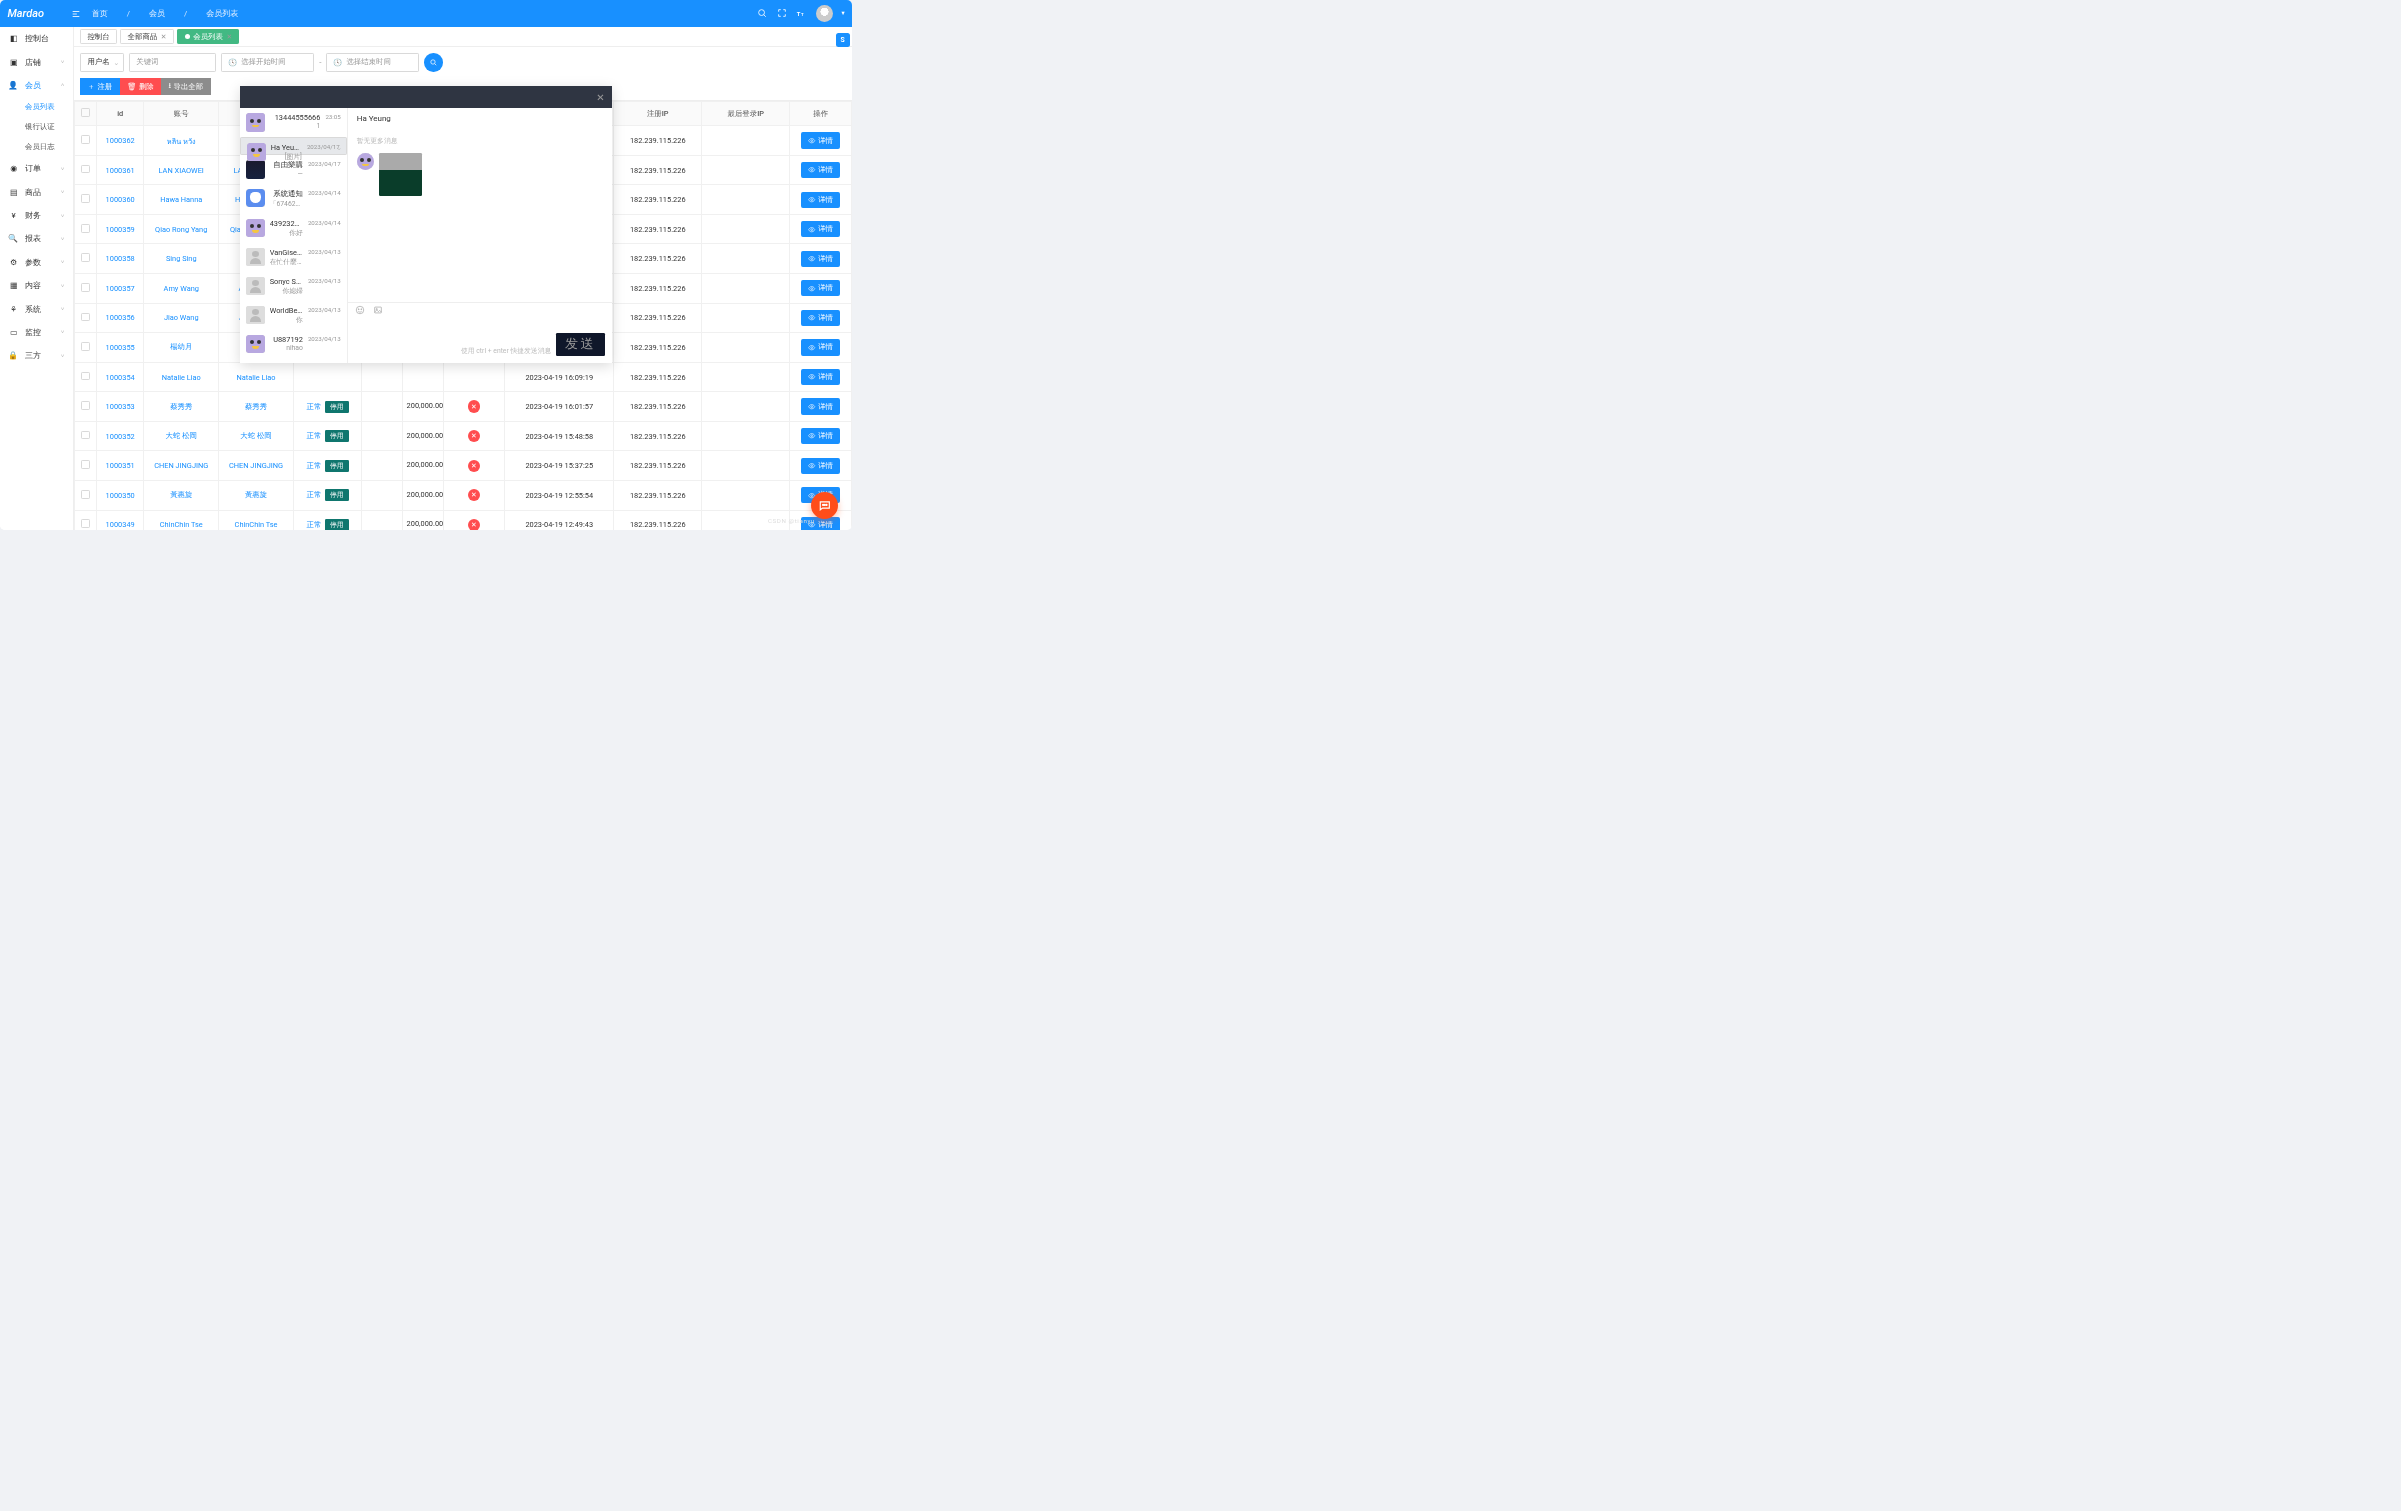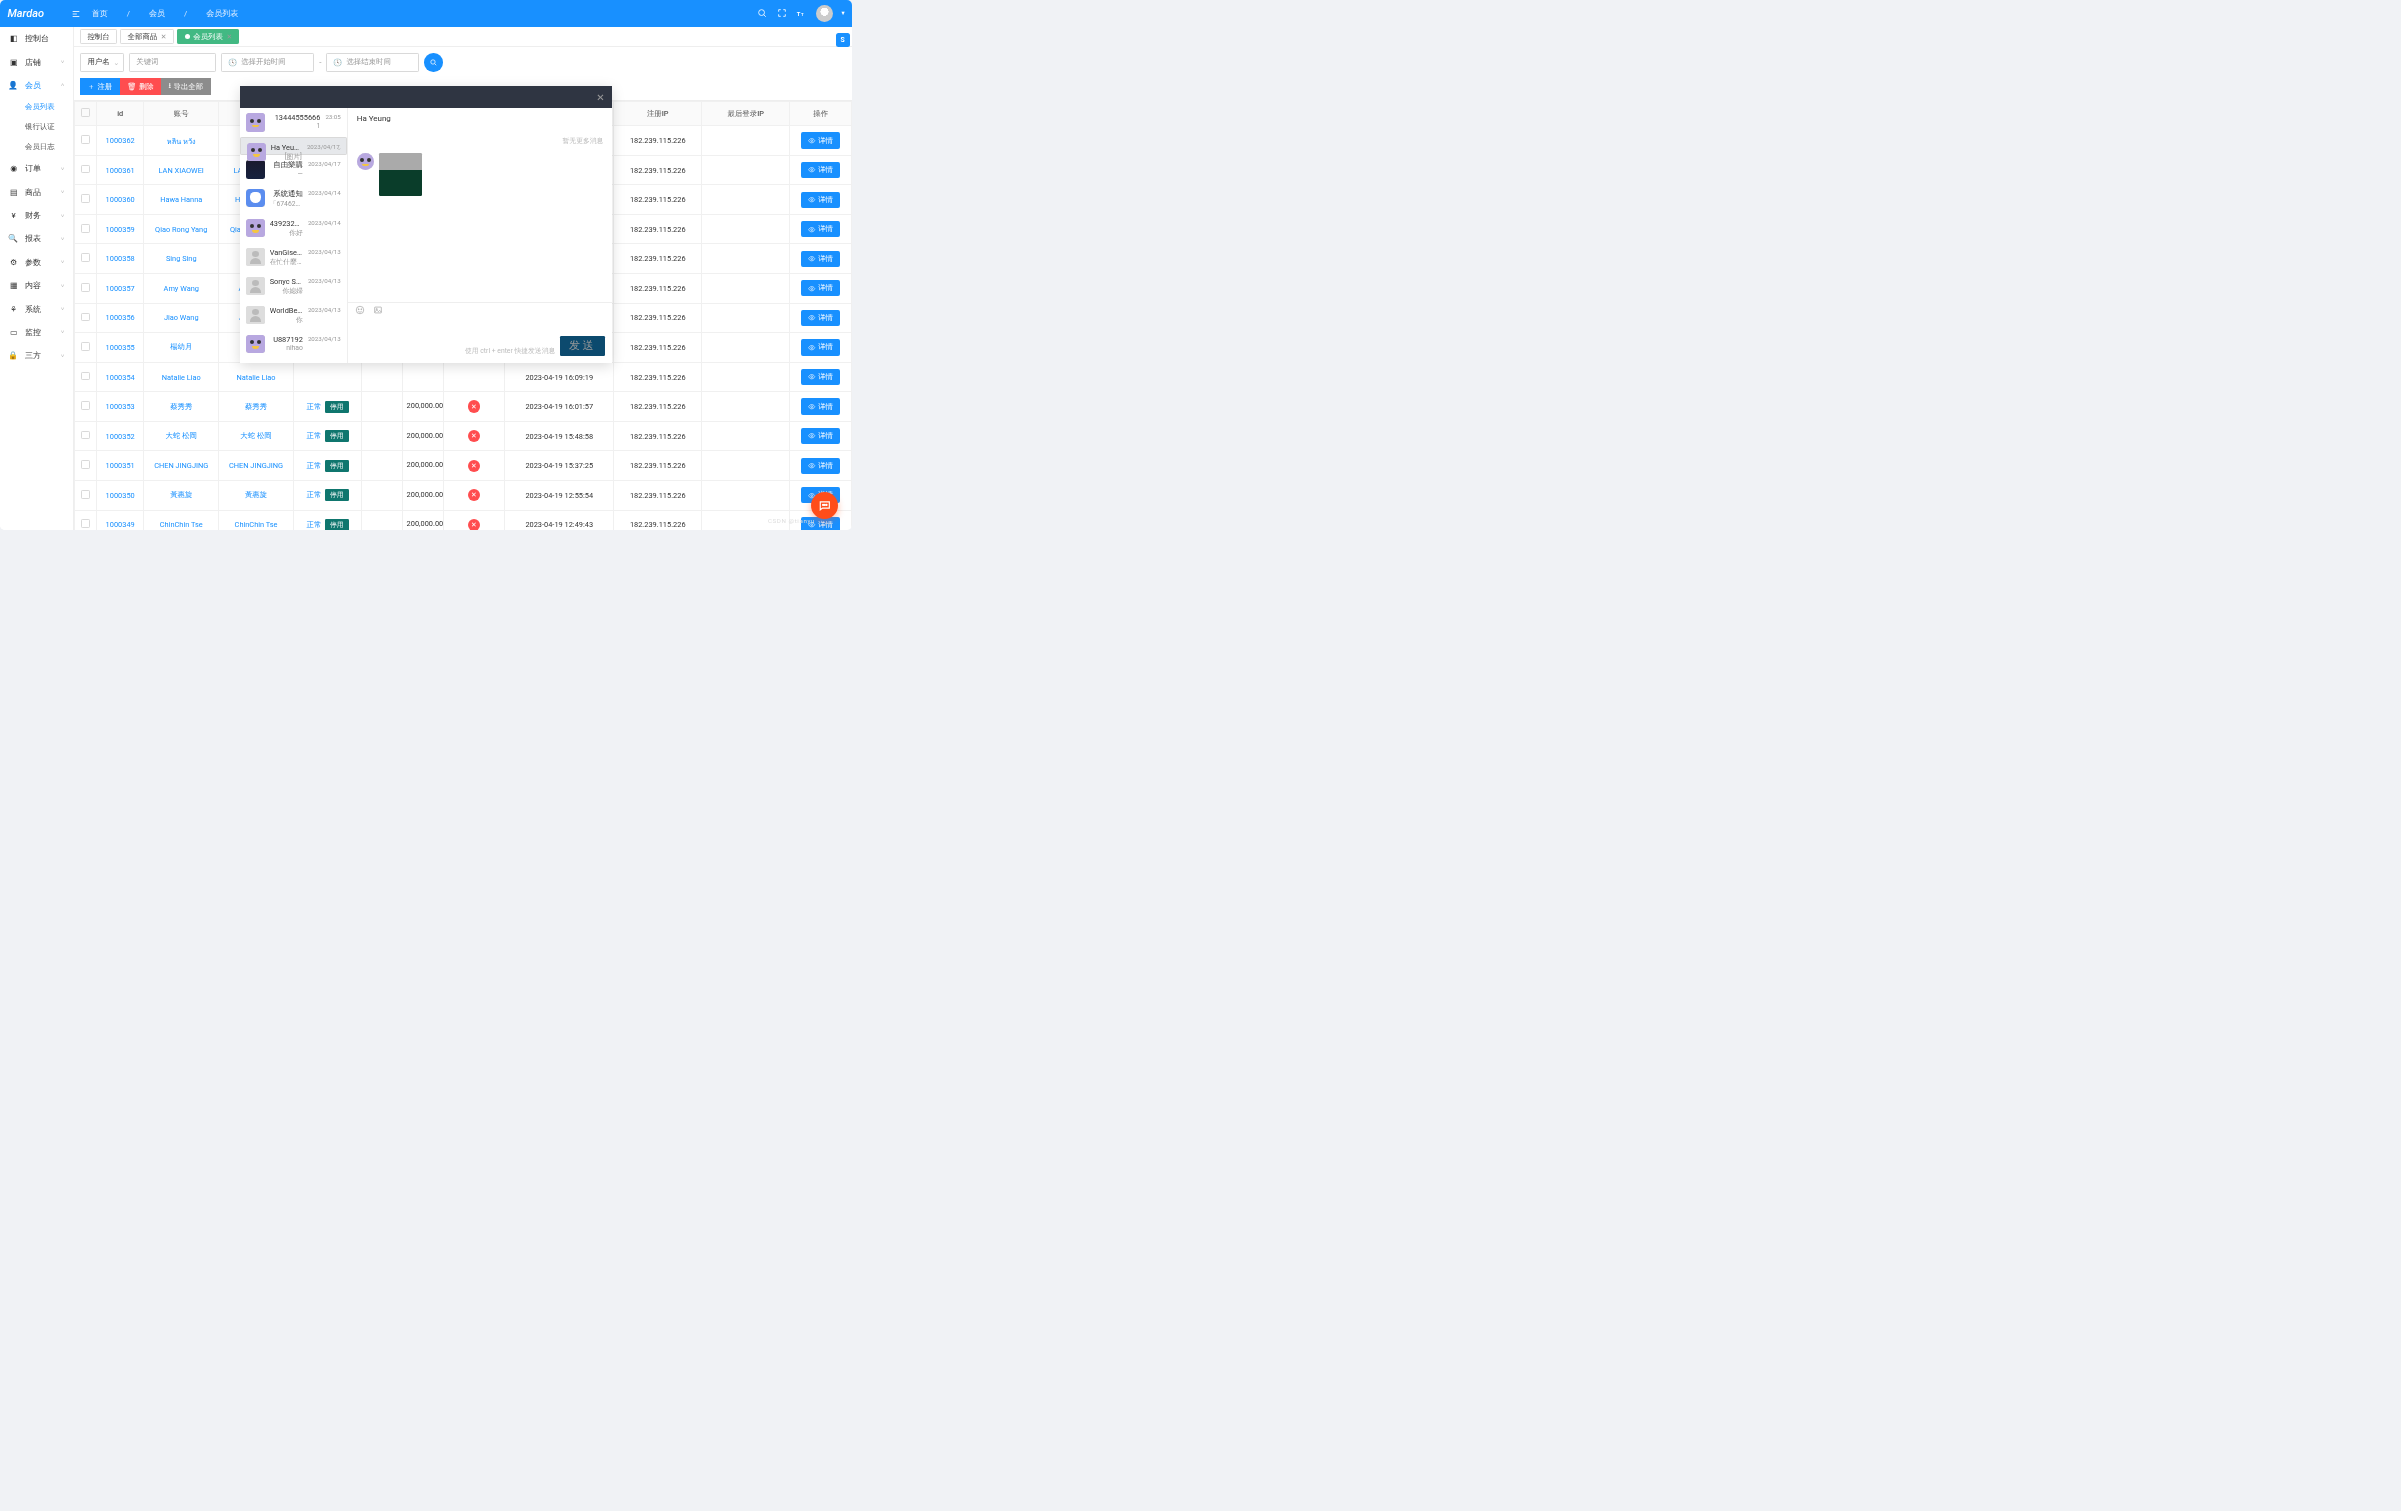--- a/index.html
+++ b/index.html
@@ -78,29 +78,29 @@
 .conv { display:flex; padding:5px 6.2px; gap:5px; cursor:pointer; align-items:flex-start;}
 .conv.sel { background:#e6e8eb; }
 .conv .av { width:18.5px; height:18.5px; border-radius:2.5px; background:#ddd; flex-shrink:0; display:flex; align-items:center; justify-content:center; overflow:hidden;}
 .conv .mid { flex:1; min-width:0; }
 .conv .nm { font-size:7.4px; color:#333; white-space:nowrap; overflow:hidden; text-overflow:ellipsis; }
 .conv .pv { font-size:6.8px; color:#999; white-space:nowrap; overflow:hidden; text-overflow:ellipsis; }
 .conv .tm { font-size:6.2px; color:#999; }
 .chat { flex:1; display:flex; flex-direction:column; }
 .chat-head { padding:6.2px 8.7px; font-size:8px; }
 .chat-msgs { flex:1; padding:6.2px 8.7px; overflow:auto; }
-.nomore { text-align:right; font-size:6.8px; color:#bbb; margin-bottom:7.4px;}
+.nomore { text-align:left; font-size:6.8px; color:#bbb; margin-bottom:7.4px;}
 .msg { display:flex; gap:5px; align-items:flex-start; }
 .msg .av { width:17.3px; height:17.3px; border-radius:50%; background:#ddd; flex-shrink:0;}
 .msg .img { width:43px; height:43px; background:#555; border-radius:1.2px; background:linear-gradient(#aaa 0 40%,#0a3d2a 40% 100%);}
 .chat-tools { height:18.5px; border-top:0.6px solid #eee; display:flex; align-items:center; padding:0 7.4px; gap:7.4px; color:#999;}
 .chat-tools svg{width:10px;height:10px;}
 .chat-input { height:43px; padding:3.7px 7.4px; color:#bbb; font-size:6.8px; display:flex; }
 .chat-input .hint { margin-left:auto; align-self:flex-end; margin-bottom:3.7px; margin-right:5px;}
-.sendbtn { align-self:flex-end; margin-bottom:3.7px; padding:2.5px 8.7px; background:#0c4a6e; color:#999; border-radius:1.2px; cursor:not-allowed; font-size:11px; letter-spacing:2.5px;}
+.sendbtn { align-self:flex-end; margin-bottom:3.7px; padding:2.5px 8.7px; background:#0f172a; color:#999; border-radius:1.2px; cursor:not-allowed; font-size:13px; letter-spacing:2.5px;}
 
 
 .face { width:100%; height:100%; background:#b8a8e0; position:relative; border-radius:inherit;}
 .face::before, .face::after { content:""; position:absolute; width:22%; height:22%; background:#333; border-radius:50%; top:30%; }
 .face::before { left:20%; } .face::after { right:20%; }
 .face .mouth { position:absolute; width:40%; height:15%; background:#f4c542; border-radius:0 0 25px 25px; bottom:22%; left:30%; }
 .blueav { width:100%; height:100%; background:#5b8def; border-radius:3.7px; position:relative;}
 .blueav::after{content:"";position:absolute;inset:20%;background:#fff;border-radius:40% 40% 50% 50%;}
 .greyav { width:100%; height:100%; background:#ddd; position:relative;}
 .greyav::after{content:"";position:absolute;left:30%;top:18%;width:40%;height:35%;background:#bbb;border-radius:50%;}

